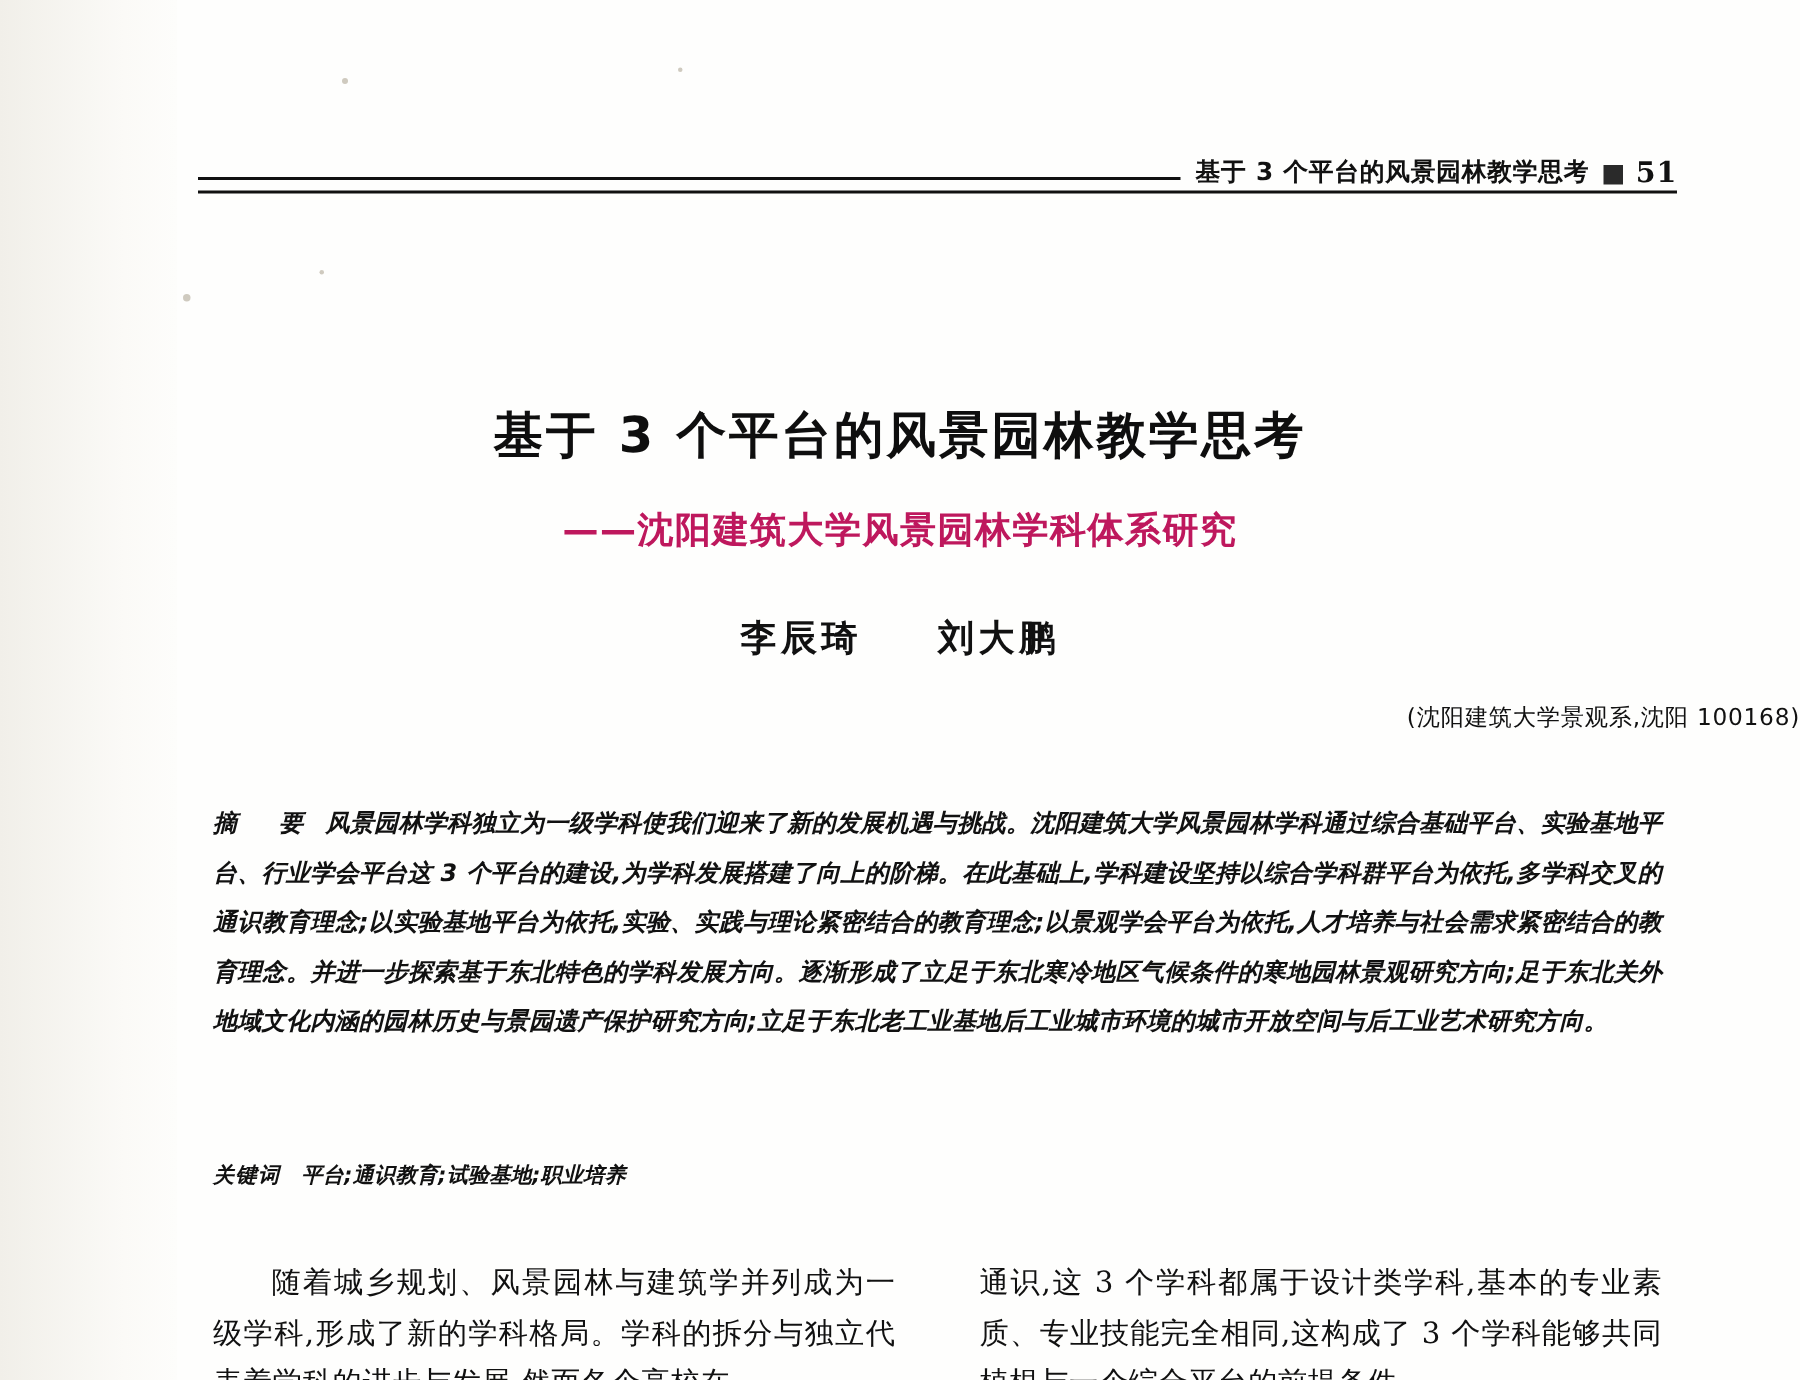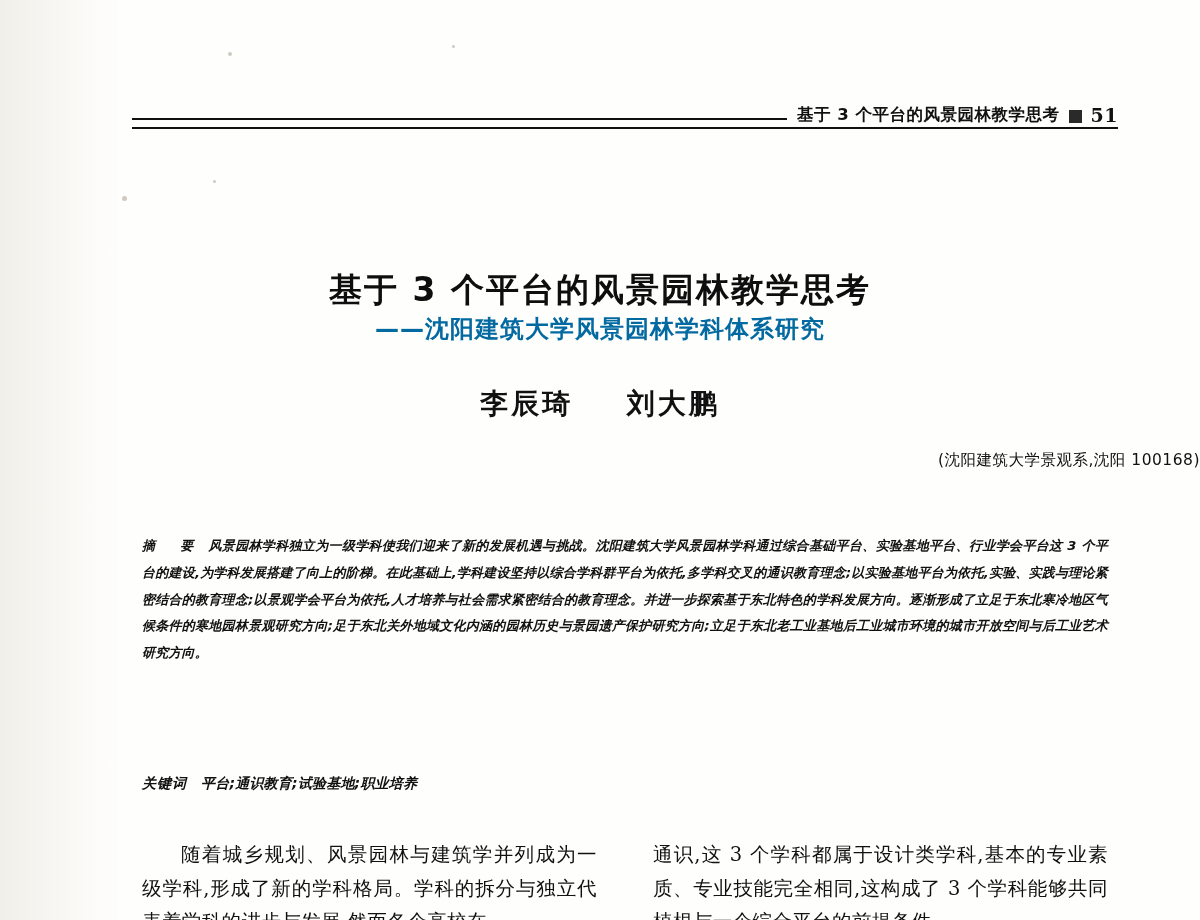--- a/index.html
+++ b/index.html
@@ -92,52 +92,53 @@
     text-align: center;
   }
   .main-title {
     font-family: "DejaVu Sans", "Liberation Sans", sans-serif;
     font-weight: bold;
     font-size: 33px;
     letter-spacing: 2px;
     color: #0e0e0e;
   }
   .sub-title {
+    margin-top: 24px;
     font-family: "DejaVu Sans", "Liberation Sans", sans-serif;
     font-weight: bold;
     font-size: 24px;
     letter-spacing: 1px;
-    color: #0369a1;
+    color: #be185d;
   }
   .authors {
     margin-top: 40px;
     font-family: "DejaVu Sans", "Liberation Sans", sans-serif;
     font-weight: bold;
-    font-size: 28px;
+    font-size: 24px;
     letter-spacing: 3px;
   }
   .author-gap {
     display: inline-block;
     width: 28px;
   }
   .affiliation {
     margin-top: 27px;
     font-family: "DejaVu Sans", "Liberation Sans", sans-serif;
     font-size: 15.5px;
     letter-spacing: 0.5px;
     text-align: right;
   }
 
   .abstract {
     position: absolute;
     left: 142px;
     right: 92px;
     top: 533px;
     font-family: "DejaVu Sans", "Liberation Sans", sans-serif;
-    font-size: 13px;
+    font-size: 16px;
     font-weight: bold;
     line-height: 2.06;
     text-align: justify;
     letter-spacing: 0.2px;
     font-style: italic;
   }
   .abstract .lead {
     font-style: italic;
     letter-spacing: 6px;
     margin-right: 9px;

